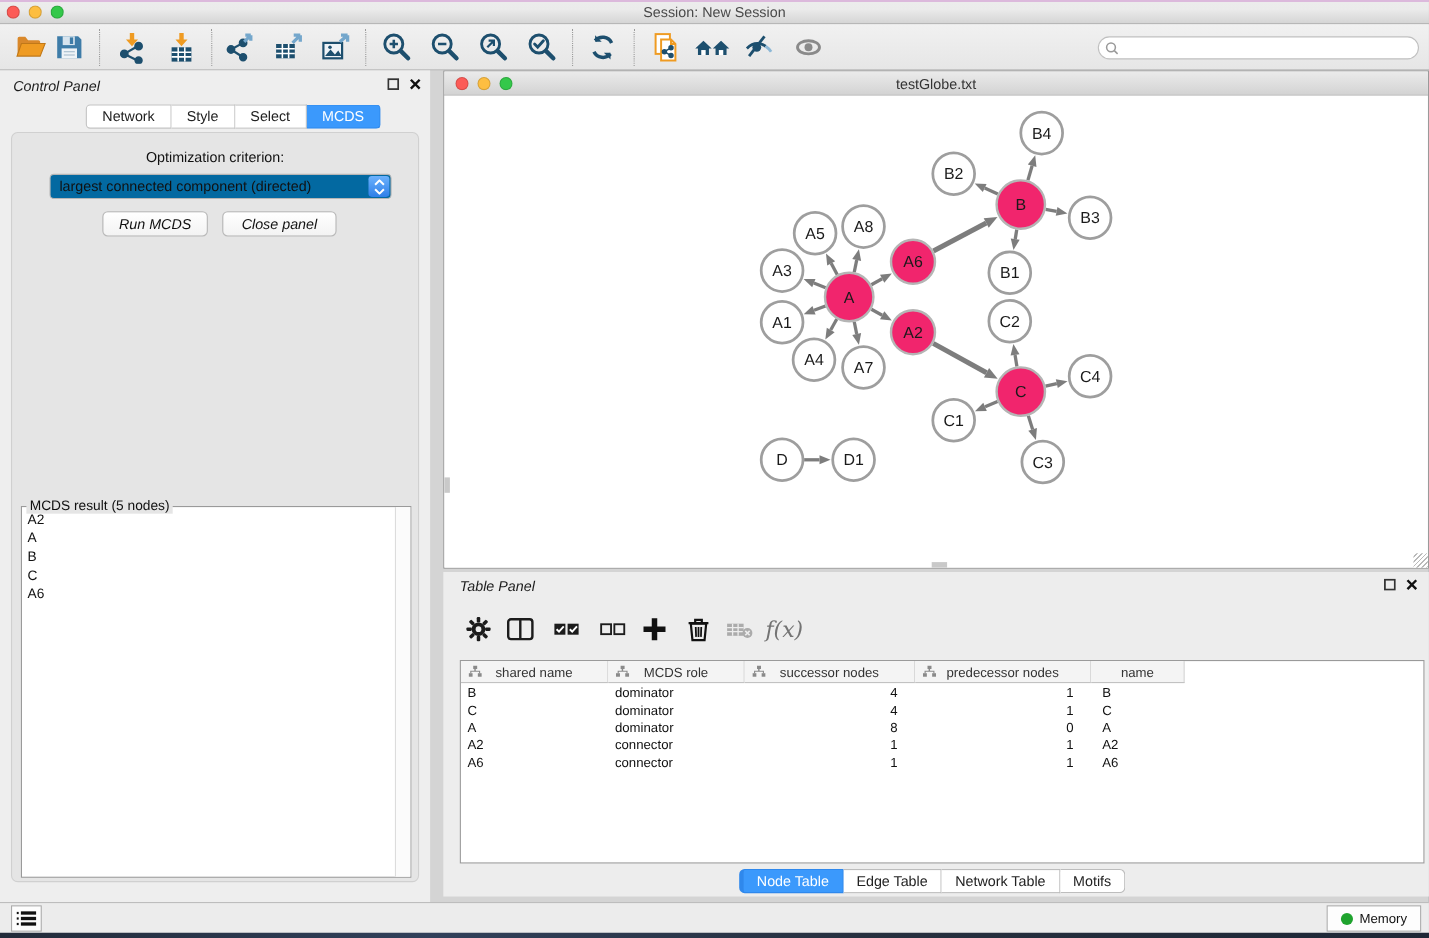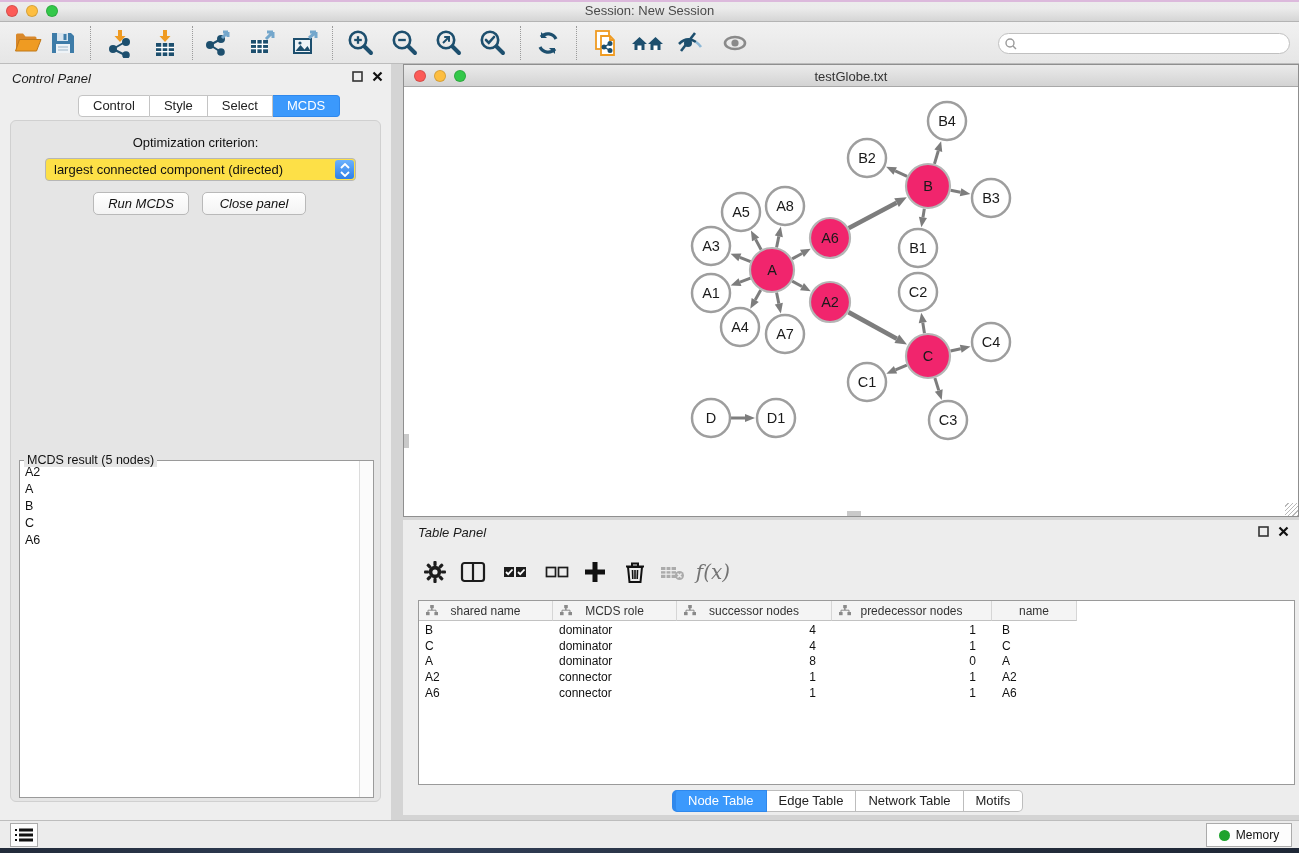--- a/index.html
+++ b/index.html
@@ -35,21 +35,21 @@
   .wctrls { position:absolute; right:8px; top:7px; display:flex; gap:9px; align-items:center; }
   .ctabs { position:absolute; left:78px; top:31px; height:22px; display:flex; }
   .ctabs .tab { height:22px; padding:0 14px; font-size:13px; color:#222; background:#fff;
     border:1px solid #c4c4c4; border-left:none; line-height:20px; cursor:default; }
   .ctabs .tab:first-child { border-left:1px solid #c4c4c4; border-radius:4px 0 0 4px; }
   .ctabs .tab:last-child { border-radius:0 4px 4px 0; }
   .ctabs .tab.active { background:#3b99fc; border-color:#2f88ec; color:#fff; }
   .inner-panel { position:absolute; left:10px; top:56px; width:371px; height:682px;
     background:#e5e5e5; border:1px solid #d0d0d0; border-radius:6px; }
   .opt-label { position:absolute; left:0; right:0; top:14px; text-align:center; font-size:13px; color:#111; }
-  .mac-select { position:absolute; left:34px; top:37px; width:311px; height:23px; background:#fde047;
+  .mac-select { position:absolute; left:34px; top:37px; width:311px; height:23px; background:#0369a1;
     border:1px solid #b6b6b6; border-radius:4px; font-size:13px; color:#111;
     display:flex; align-items:center; padding-left:8px; }
   .mac-select .stepper { position:absolute; right:1px; top:1px; width:19px; height:19px;
     background:linear-gradient(#6cb2fd,#2f7fe8); border-radius:3px; display:flex;
     flex-direction:column; align-items:center; justify-content:center; gap:2px; }
   .btn { position:absolute; height:23px; background:linear-gradient(#ffffff,#f3f3f3);
     border:1px solid #b9b9b9; border-radius:5px; font-size:13px; color:#111;
     display:flex; align-items:center; justify-content:center;font-style:italic; }
   .result-box { position:absolute; left:8px; top:339px; width:355px; height:338px;
     background:#fff; border:1px solid #9a9a9a; }
@@ -288,21 +288,21 @@
       <div class="wctrls">
         <svg width="11" height="11" viewBox="0 0 11 11">
           <rect x="1" y="1" width="9" height="9" fill="none" stroke="#333" stroke-width="1.6"></rect>
         </svg>
         <svg width="11" height="11" viewBox="0 0 11 11">
           <path d="M1.5 1.5 L9.5 9.5 M9.5 1.5 L1.5 9.5" stroke="#111" stroke-width="2.2"></path>
         </svg>
       </div>
     </div>
     <div class="ctabs">
-        <div class="tab">Control</div>
+        <div class="tab">Network</div>
         <div class="tab">Style</div>
         <div class="tab">Select</div>
         <div class="tab active">MCDS</div>
       </div>
 
     <div class="inner-panel">
       <div class="opt-label">Optimization criterion:</div>
       <div class="mac-select">
         <span>largest connected component (directed)</span>
         <span class="stepper">

